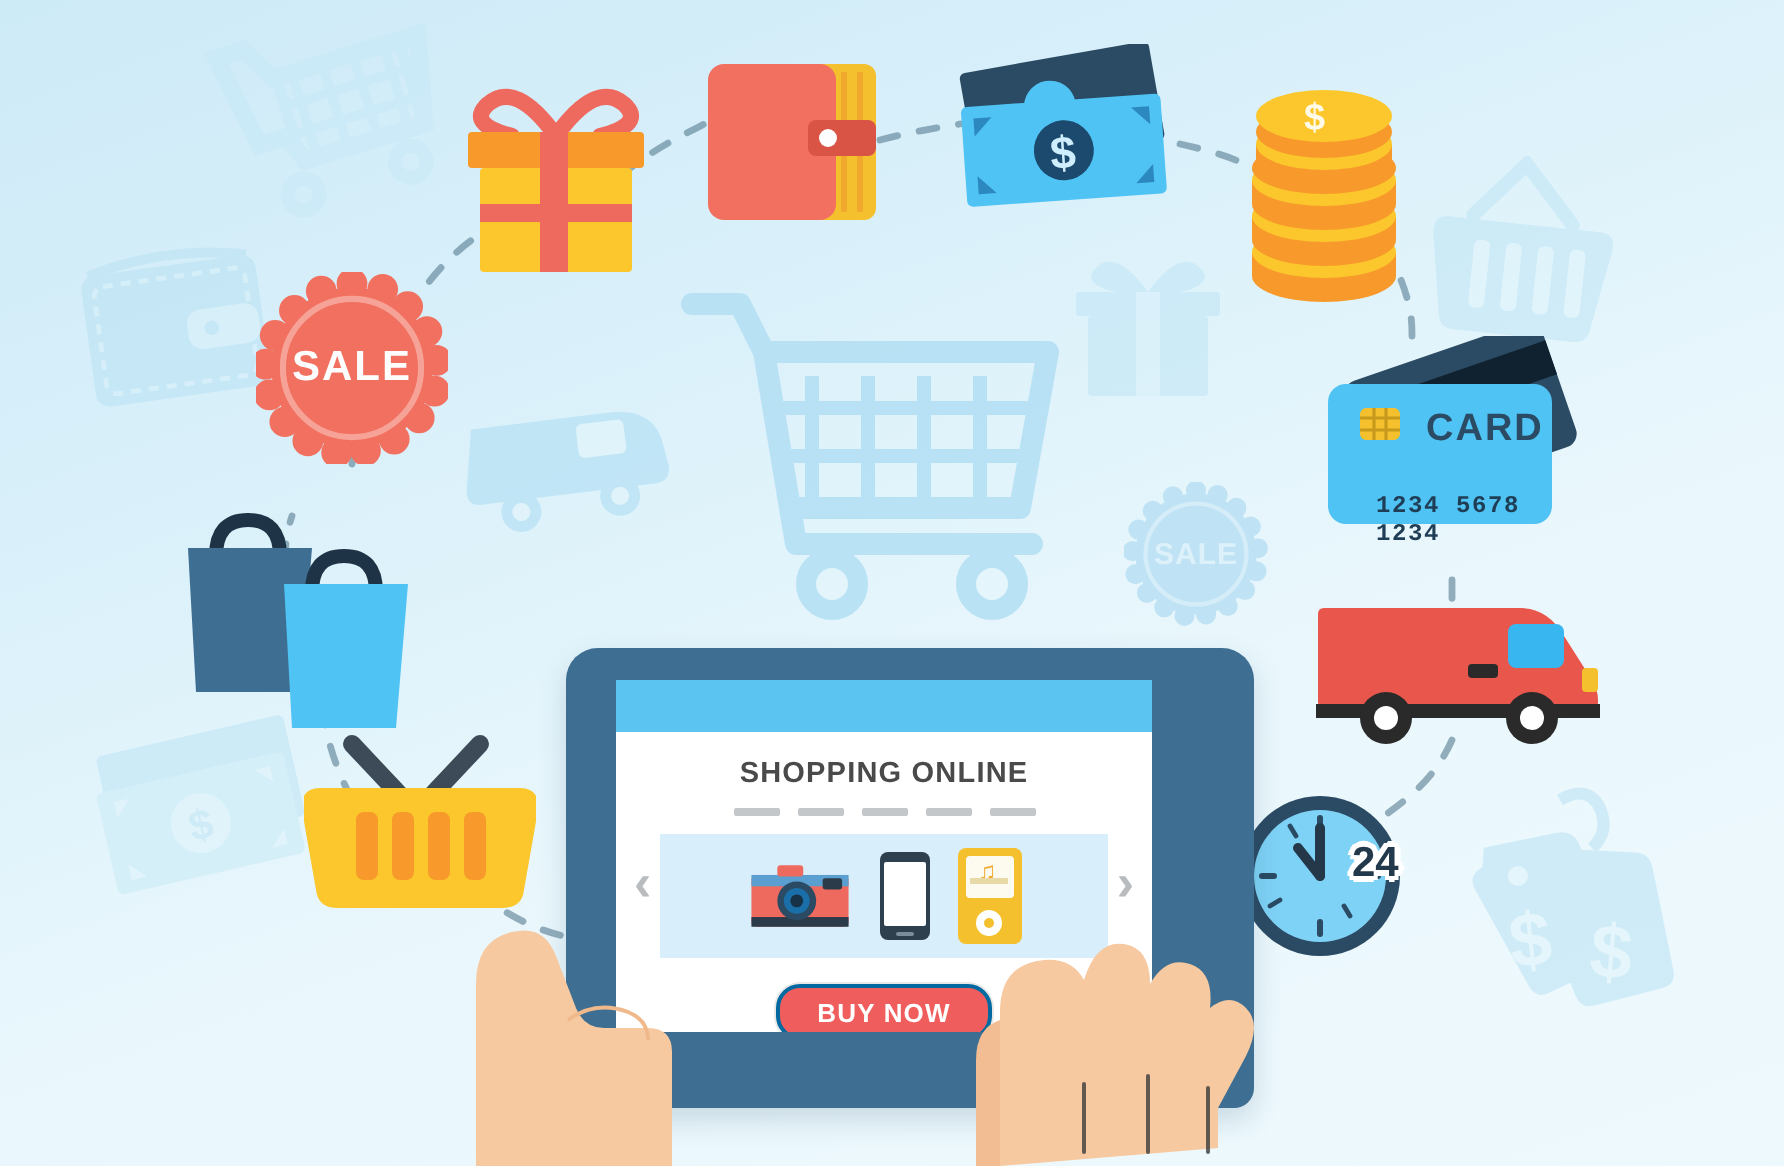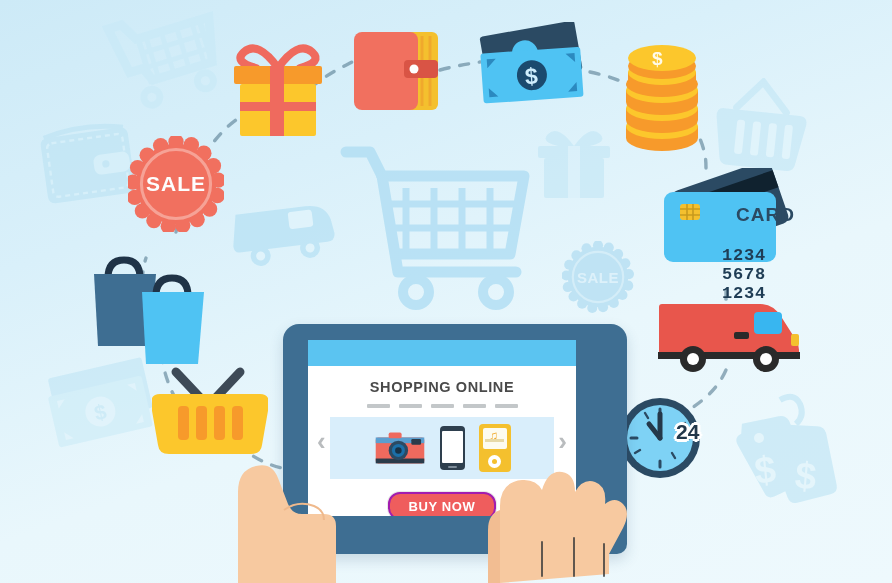--- a/index.html
+++ b/index.html
@@ -26,26 +26,25 @@
   
   #sale-faded{left:562px;top:241px;width:72px;height:72px;}
   #sale-faded .txt{
     position:absolute;inset:0;display:flex;align-items:center;justify-content:center;
     color:#ddf1fa;font-size:15px;font-weight:bold;letter-spacing:.5px;
   }
 
   
   #credit-card{left:660px;top:168px;width:140px;height:120px;}
   #credit-card .card-word{
-    position:absolute;left:76px;top:36px;color:#2b4a63;font-size:19px;font-weight:bold;letter-spacing:1px;
+    position:absolute;left:53px;top:36px;color:#2b4a63;font-size:19px;font-weight:bold;letter-spacing:1px;
   }
   #credit-card .card-num{
-    position:absolute;left:28px;top:78px;color:#1f3d55;font-size:17px;font-weight:bold;letter-spacing:.8px;
+    position:absolute;left:28px;top:78px;color:#1f3d55;font-size:12px;font-weight:bold;letter-spacing:.8px;
     font-family:"Liberation Mono", monospace;
-    margin-left:34px;
   }
 
   
   #clock{left:618px;top:392px;width:110px;height:92px;}
   #clock .badge24-top{
     position:absolute;left:58px;top:28px;color:#22384b;font-size:21px;font-weight:bold;
   }
 
   
   #tablet{
@@ -68,21 +67,21 @@
   }
   #tablet .arrow{
     position:absolute;top:88px;color:#b9bcbe;font-size:26px;font-weight:bold;line-height:1;
   }
   #tablet .arrow.l{left:9px;}
   #tablet .arrow.r{right:9px;}
   #tablet .buy{
     margin:13px auto 0 auto;width:104px;height:24px;background:#ef5d5d;border-radius:12px;
     display:flex;align-items:center;justify-content:center;
     color:#fff;font-size:13px;font-weight:bold;letter-spacing:.6px;
-    border:2px solid #a21caf;box-shadow:0 0 0 1px #e8e8e8;
+    border:2px solid #0369a1;box-shadow:0 0 0 1px #e8e8e8;
   }
   #tablet .home-strip{
     position:absolute;left:25px;bottom:12px;width:268px;height:14px;background:#3e6e92;
   }
   
   .thumb{position:relative;}
   .cam{width:52px;height:34px;}
   .phone{width:25px;height:44px;background:#2e3f4e;border-radius:4px;position:relative;}
   .phone .scr{position:absolute;left:2px;top:5px;right:2px;bottom:7px;background:#fff;border-radius:1px;}
   .phone .spk{position:absolute;left:8px;bottom:2.5px;width:9px;height:2px;background:#7d8c99;border-radius:1px;}

